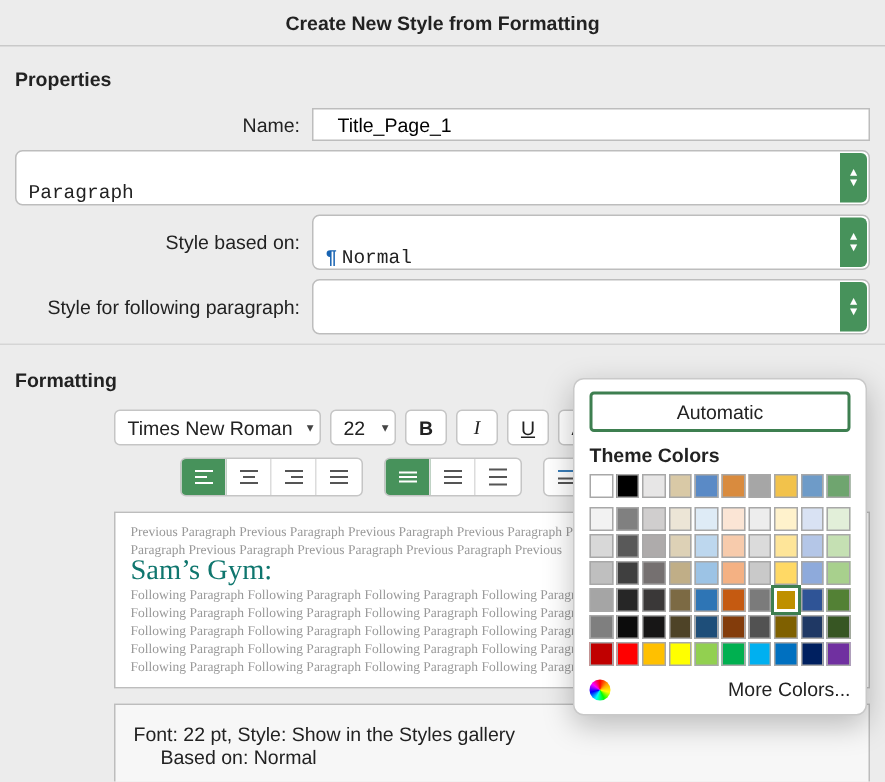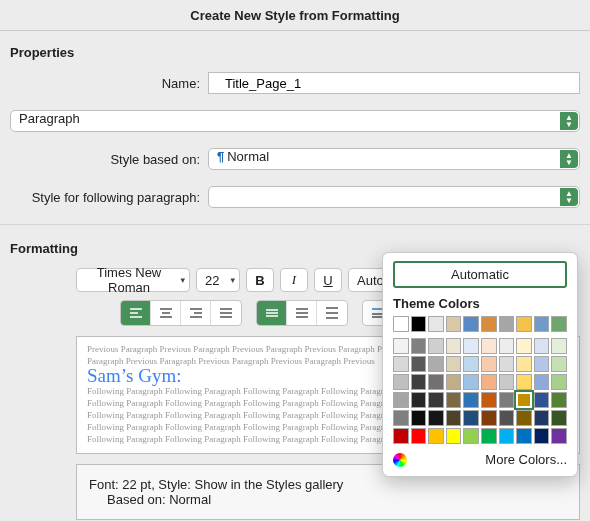--- a/index.html
+++ b/index.html
@@ -21,48 +21,49 @@
     background:#ececec;
   }
   .section-head {
     font-weight:600;
     padding:14px 10px 8px;
   }
   .form-area { padding:0 10px; }
   .row {
     display:flex;
     align-items:center;
-    margin:4px 0 16px;
+    margin:4px 0 6px;
   }
   .row .label {
     width:198px;
     text-align:right;
     padding-right:8px;
   }
   .text-input {
     flex:1;
     height:22px;
     border:1px solid #bdbdbd;
     background:#fff;
     padding:0 16px;
     border-radius:0;
     font-size:13px;
     outline:none;
   }
   .select {
     flex:1;
-    height:22px;
+    height:37px;
     border:1px solid #bdbdbd;
     background:#fff;
     border-radius:5px;
     display:flex;
-    align-items:flex-start;
+    align-items:flex-end;
     padding:0 22px 0 8px;
     position:relative;
     font-size:13px;
+    font-family:Liberation Mono, monospace;
   }
   .select.empty { background:#fff; }
   .stepper {
     position:absolute;
     right:1px; top:1px; bottom:1px;
     width:18px;
     background:#47925b;
     border-radius:0 4px 4px 0;
     color:#fff;
     display:flex; flex-direction:column;
@@ -82,21 +83,21 @@
   .toolbar-row.second { padding-left:120px; gap:4px;}
   .tsel {
     height:24px; border:1px solid #c5c5c5; border-radius:4px;
     background:#fff; display:flex; align-items:center;
     padding:0 16px 0 8px; position:relative; font-size:13px;
   }
   .tsel .caret, .btn .caret {
     position:absolute; right:4px; top:50%; transform:translateY(-50%);
     font-size:9px; color:#444;
   }
-  .font-sel { width:114px;text-align:center; }
+  .font-sel { width:138px; }
   .size-sel { width:44px; }
   .btn {
     height:24px; min-width:28px;
     border:1px solid #c5c5c5; border-radius:4px;
     background:#fff;
     display:flex; align-items:center; justify-content:center;
     font-size:13px; position:relative;
   }
   .btn.bold { font-weight:700; }
   .btn.italic { font-style:italic; font-family:Georgia,serif;}
@@ -127,21 +128,21 @@
   
   .preview {
     margin:6px 10px 0 76px;
     border:1px solid #bdbdbd; background:#fff;
     height:118px; padding:6px 10px;
     overflow:hidden;
     font-family: "Times New Roman", serif;
     color:#999; font-size:9px; line-height:12px;
   }
   .preview .sample-main {
-    font-size:19px; color:#3b82f6; margin:3px 0;
+    font-size:19px; color:#0f766e; margin:3px 0;
     font-family:"Times New Roman", serif;
   }
   .summary {
     margin:10px 10px 0 76px;
     border:1px solid #bdbdbd; background:#f7f7f7;
     padding:12px 12px;
     font-size:13px;
   }
   .summary .l2 { padding-left:18px; }
   .add-row { padding:16px 10px 0 28px; display:flex; align-items:center; gap:7px;}

